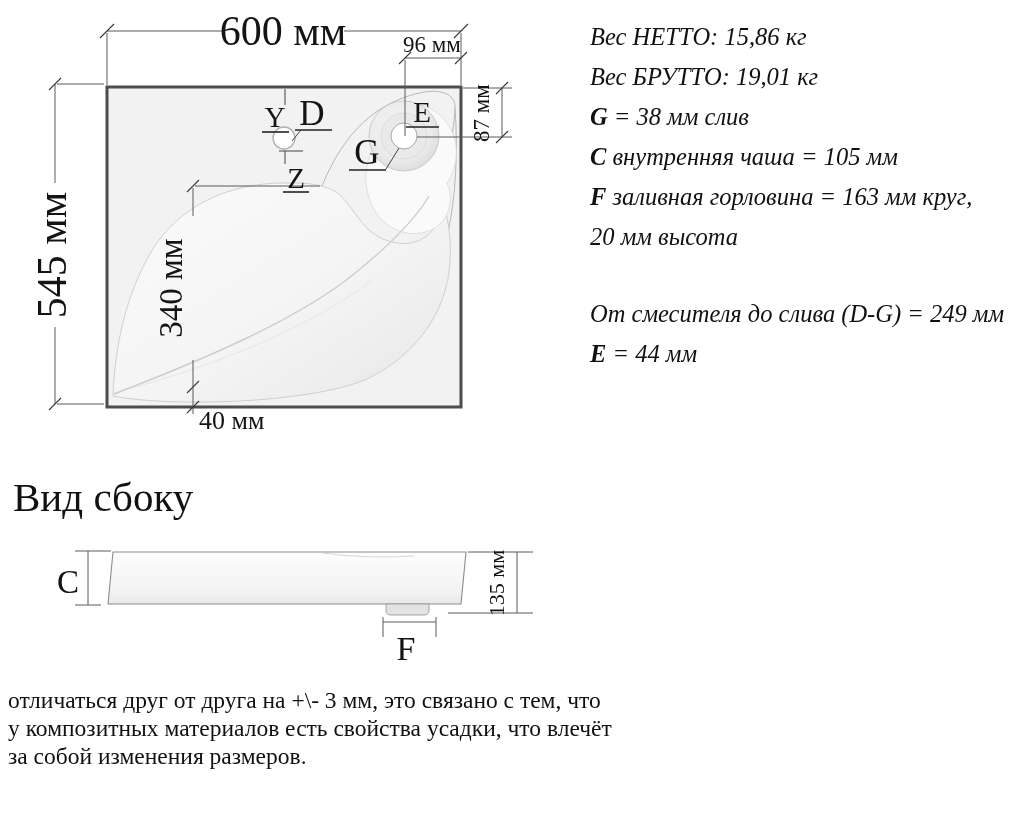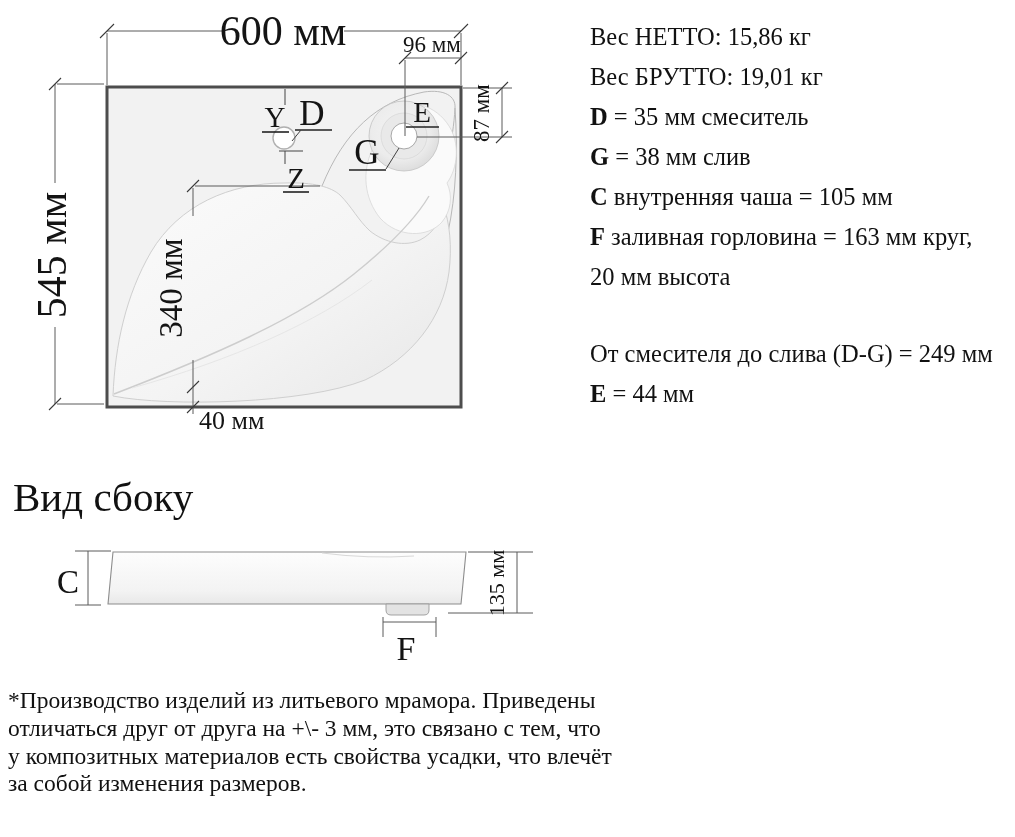--- a/index.html
+++ b/index.html
@@ -9,21 +9,21 @@
   }
   .abs{position:absolute;}
   svg text{fill:#141414;font-family:"Liberation Serif", serif;}
   .dimline{stroke:#5a5a5a;stroke-width:1;fill:none;}
   .tick{stroke:#3a3a3a;stroke-width:1.1;}
   .thin{stroke:#b8b8b8;stroke-width:1;fill:none;}
   .leader{stroke:#444;stroke-width:1;fill:none;}
   .ul{stroke:#222;stroke-width:1.6;}
 
   .specs{left:590px;top:20px;width:420px;}
-  .spec-line{font-size:24.5px;height:40px;line-height:34px;white-space:nowrap;}
+  .spec-line{font-size:24.5px;height:40px;line-height:34px;white-space:nowrap;font-style:italic;}
   .spec-line .b{font-weight:bold;}
   .spec-gap{height:37px;}
 
   .side-title{left:13px;top:475px;font-size:41px;line-height:44px;}
 
   .notes{left:8px;top:687px;width:650px;font-size:23.5px;line-height:27.8px;}
   .notes div{white-space:nowrap;}
 </style>
 </head>
 <body>
@@ -152,28 +152,26 @@
 
   <line class="dimline" x1="517" y1="22" x2="517" y2="83"></line>
   <line class="dimline" x1="468" y1="22" x2="533" y2="22"></line>
   <line class="dimline" x1="448" y1="83" x2="533" y2="83"></line>
   <text x="504" y="53" font-size="22" text-anchor="middle" transform="rotate(-90 504 53)">135 мм</text>
 </svg>
 
 <div class="abs specs">
   <div class="spec-line"><span class="b"></span><span>Вес НЕТТО: 15,86 кг</span></div>
   <div class="spec-line"><span class="b"></span><span>Вес БРУТТО: 19,01 кг</span></div>
-  <div class="spec-line"><span class="b">D</span><span> = 35 мм смеситель</span></div>
   <div class="spec-line"><span class="b">G</span><span> = 38 мм слив</span></div>
   <div class="spec-line"><span class="b">C</span><span> внутренняя чаша = 105 мм</span></div>
   <div class="spec-line"><span class="b">F</span><span> заливная горловина = 163 мм круг,</span></div>
   <div class="spec-line"><span class="b"></span><span>20 мм высота</span></div>
   <div class="spec-gap"></div>
   <div class="spec-line"><span class="b"></span><span>От смесителя до слива (D-G) = 249 мм</span></div>
   <div class="spec-line"><span class="b">E</span><span> = 44 мм</span></div>
 </div>
 
 <div class="abs notes">
-  <div>*Производство изделий из литьевого мрамора. Приведены</div>
   <div>отличаться друг от друга на +\- 3 мм, это связано с тем, что</div>
   <div>у композитных материалов есть свойства усадки, что влечёт</div>
   <div>за собой изменения размеров.</div>
 </div>
 
 </body></html>

